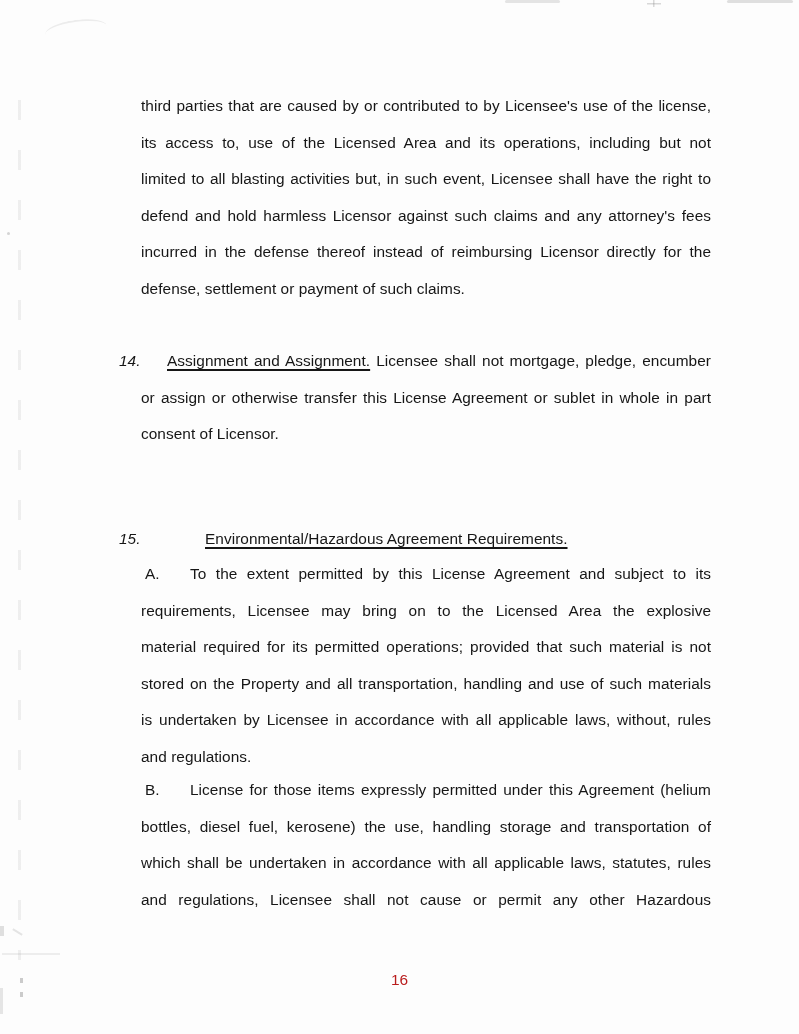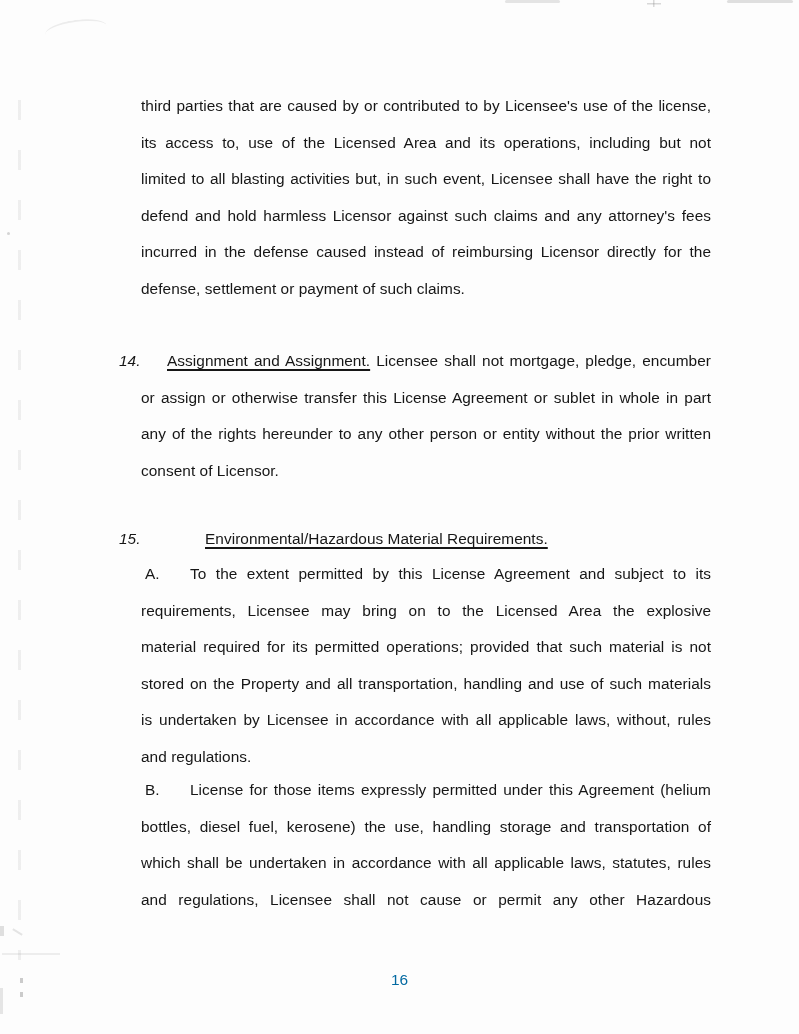--- a/index.html
+++ b/index.html
@@ -45,21 +45,21 @@
   #blk-15a  { top: 556px; left: 141px; }
   #blk-15b  { top: 772px; left: 141px; }
 
   .page-number {
     position: absolute;
     top: 971px;
     left: 0;
     width: 799px;
     text-align: center;
     font-size: 15.4px;
-    color: #0369a1;
+    color: #b91c1c;
   }
 
   
   .art { position: absolute; pointer-events: none; }
   #art-left-dashes {
     left: 18px; top: 100px; width: 3px; height: 860px;
     background: repeating-linear-gradient(to bottom,
       rgba(110,110,110,0.10) 0 20px,
       rgba(0,0,0,0) 20px 50px);
   }
@@ -102,39 +102,38 @@
   <div class="art" id="art-bl-5"></div>
   <div class="art" id="art-bl-6"></div>
   <div class="art" id="art-dot-1"></div>
 
   <div class="block" id="blk-cont">
     <div class="lines">
         <div class="line j"><span>third parties that are caused by or contributed to by Licensee's use of the license,</span></div>
         <div class="line j"><span>its access to, use of the Licensed Area and its operations, including but not</span></div>
         <div class="line j"><span>limited to all blasting activities but, in such event, Licensee shall have the right to</span></div>
         <div class="line j"><span>defend and hold harmless Licensor against such claims and any attorney's fees</span></div>
-        <div class="line j"><span>incurred in the defense caused instead of reimbursing Licensor directly for the</span></div>
+        <div class="line j"><span>incurred in the defense thereof instead of reimbursing Licensor directly for the</span></div>
         <div class="line"><span>defense, settlement or payment of such claims.</span></div>
       </div>
   </div>
 
   <div class="block" id="blk-14">
     <span class="num">14.</span>
     <div class="lines">
         <div class="line j"><span class="spacer" style="width: 26px;"></span><span class="u">Assignment and Assignment.</span> <span>Licensee shall not mortgage, pledge, encumber</span></div>
         <div class="line j"><span>or assign or otherwise transfer this License Agreement or sublet in whole in part</span></div>
-        <div class="line j"><span>any of the rights hereunder to any other person or entity without the prior written</span></div>
         <div class="line"><span>consent of Licensor.</span></div>
       </div>
   </div>
 
   <div class="block" id="blk-15">
     <span class="num">15.</span>
     <div class="lines">
-        <div class="line"><span class="spacer" style="width: 64px;"></span><span class="u">Environmental/Hazardous Material Requirements.</span></div>
+        <div class="line"><span class="spacer" style="width: 64px;"></span><span class="u">Environmental/Hazardous Agreement Requirements.</span></div>
       </div>
   </div>
 
   <div class="block" id="blk-15a">
     <span class="label">A.</span>
     <div class="lines">
         <div class="line j"><span class="spacer" style="width: 49px;"></span><span>To the extent permitted by this License Agreement and subject to its</span></div>
         <div class="line j"><span>requirements, Licensee may bring on to the Licensed Area the explosive</span></div>
         <div class="line j"><span>material required for its permitted operations; provided that such material is not</span></div>
         <div class="line j"><span>stored on the Property and all transportation, handling and use of such materials</span></div>

